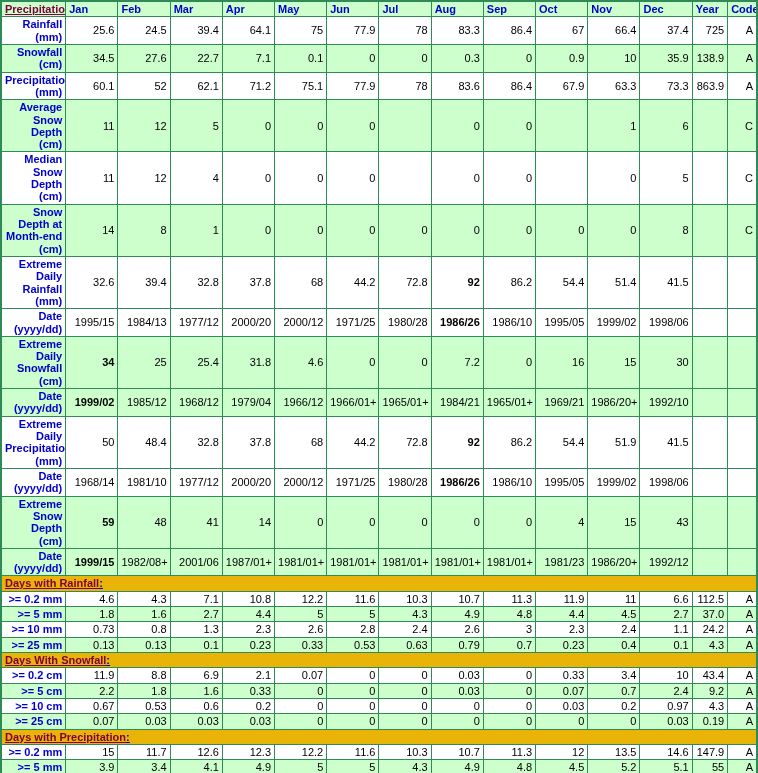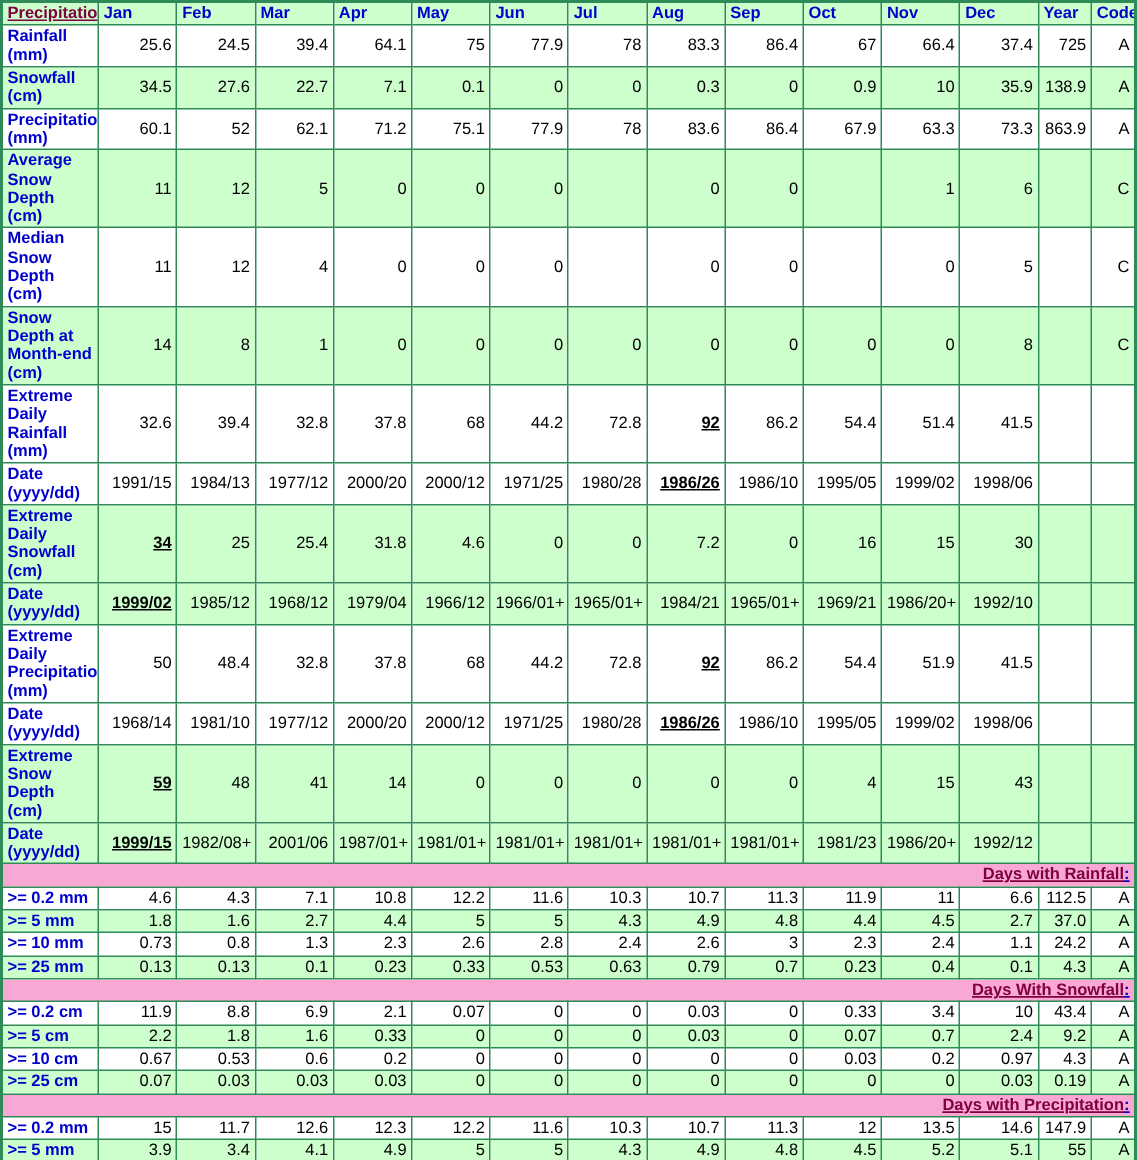--- a/index.html
+++ b/index.html
@@ -45,39 +45,39 @@
     text-align: left;
     color: #800040;
     text-decoration: underline;
     font-weight: bold;
   }
 
   
   td.row-label {
     color: #0000cc;
     font-weight: bold;
-    text-align: left;
+    text-align: right;
     padding-left: 2px;
   }
   
   td.val {
     text-align: right;
     color: #000000;
     padding-right: 4px;
   }
-  td.val.bold { font-weight: bold; text-decoration: underline; }
+  td.val.bold { font-weight: bold; }
 
   
   tr.band-green td { background: #ccffcc; }
   tr.band-white td { background: #ffffff; }
 
   
   tr.section-row td {
-    background: #f9a8d4;
-    text-align: right;
+    background: #eab308;
+    text-align: left;
     color: #800040;
     font-weight: bold;
     text-decoration: underline;
     padding: 1px 3px;
   }
   tr.section-row td .colon {
     color: #0000cc;
     text-decoration: underline;
   }
   tr.section-row td .sec-txt { text-decoration: underline; }
@@ -235,21 +235,21 @@
         <td class="val bold">92</td>
         <td class="val">86.2</td>
         <td class="val">54.4</td>
         <td class="val">51.4</td>
         <td class="val">41.5</td>
         <td class="val"></td>
         <td class="val"></td>
       </tr>
       <tr class="band-white">
         <td class="row-label">Date (yyyy/dd)</td>
-        <td class="val">1991/15</td>
+        <td class="val">1995/15</td>
         <td class="val">1984/13</td>
         <td class="val">1977/12</td>
         <td class="val">2000/20</td>
         <td class="val">2000/12</td>
         <td class="val">1971/25</td>
         <td class="val">1980/28</td>
         <td class="val bold">1986/26</td>
         <td class="val">1986/10</td>
         <td class="val">1995/05</td>
         <td class="val">1999/02</td>

